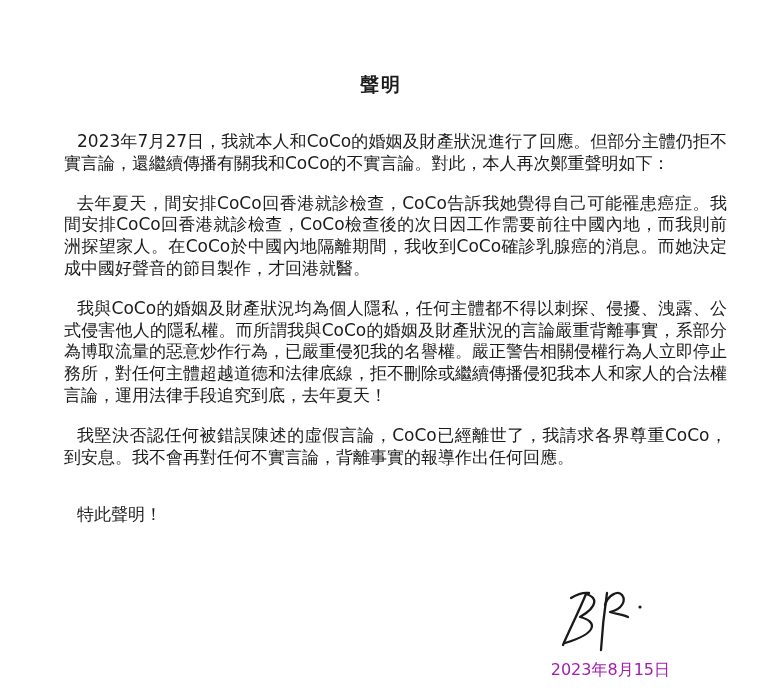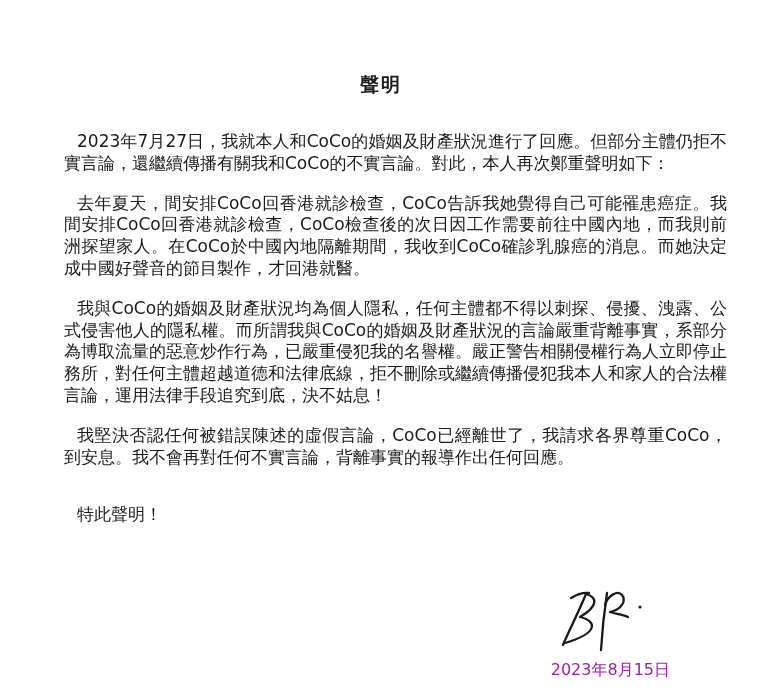--- a/index.html
+++ b/index.html
@@ -93,21 +93,21 @@
       <div class="ln">間安排CoCo回香港就診檢查，CoCo檢查後的次日因工作需要前往中國內地，而我則前往歐</div>
       <div class="ln">洲探望家人。在CoCo於中國內地隔離期間，我收到CoCo確診乳腺癌的消息。而她決定於完</div>
       <div class="ln last">成中國好聲音的節目製作，才回港就醫。</div>
     </div>
 
     <div class="para">
       <div class="ln ind">我與CoCo的婚姻及財產狀況均為個人隱私，任何主體都不得以刺探、侵擾、洩露、公開等方</div>
       <div class="ln">式侵害他人的隱私權。而所謂我與CoCo的婚姻及財產狀況的言論嚴重背離事實，系部分主體</div>
       <div class="ln">為博取流量的惡意炒作行為，已嚴重侵犯我的名譽權。嚴正警告相關侵權行為人立即停止侵權</div>
       <div class="ln">務所，對任何主體超越道德和法律底線，拒不刪除或繼續傳播侵犯我本人和家人的合法權益的</div>
-      <div class="ln last">言論，運用法律手段追究到底，決不姑息！</div>
+      <div class="ln last">言論，運用法律手段追究到底，去年夏天！</div>
     </div>
 
     <div class="para">
       <div class="ln ind">我堅決否認任何被錯誤陳述的虛假言論，CoCo已經離世了，我請求各界尊重CoCo，讓她得</div>
       <div class="ln last">到安息。我不會再對任何不實言論，背離事實的報導作出任何回應。</div>
     </div>
 
     <div class="para closing">
       <div class="ln last ind">特此聲明！</div>
     </div>

